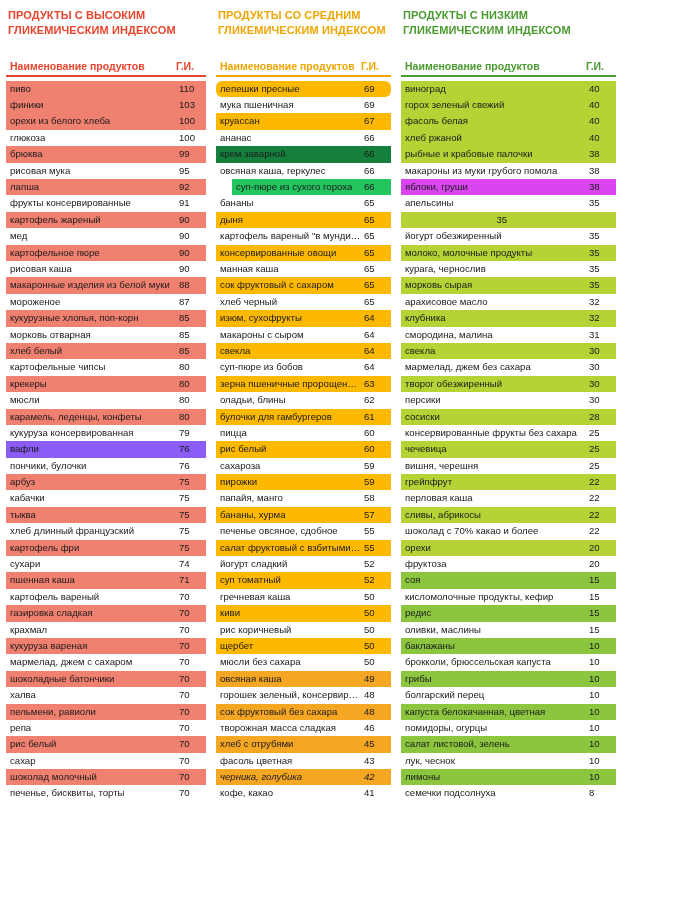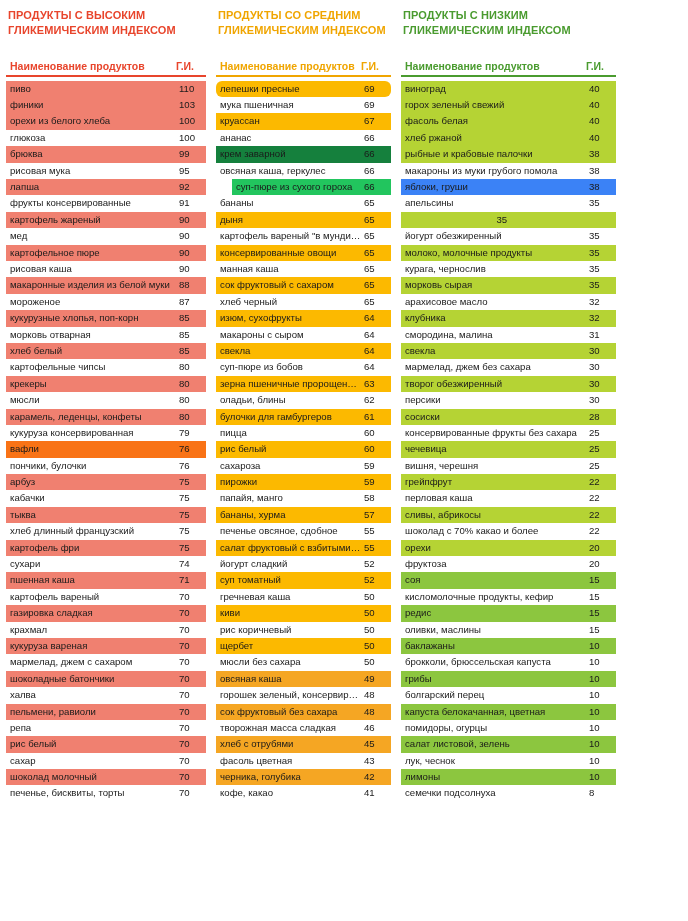--- a/index.html
+++ b/index.html
@@ -165,21 +165,21 @@
           <span class="gi">80</span>
         </div>
         <div class="row filled" style="background: rgb(240, 128, 112);">
           <span class="name">карамель, леденцы, конфеты</span>
           <span class="gi">80</span>
         </div>
         <div class="row">
           <span class="name">кукуруза консервированная</span>
           <span class="gi">79</span>
         </div>
-        <div class="row filled" style="background: #f97316; gap: 16px;">
+        <div class="row filled" style="background: #8b5cf6; gap: 16px;">
           <span class="name">вафли</span>
           <span class="gi">76</span>
         </div>
         <div class="row">
           <span class="name">пончики, булочки</span>
           <span class="gi">76</span>
         </div>
         <div class="row filled" style="background: rgb(240, 128, 112);">
           <span class="name">арбуз</span>
           <span class="gi">75</span>
@@ -431,21 +431,21 @@
           <span class="gi">46</span>
         </div>
         <div class="row filled" style="background: rgb(245, 166, 35);">
           <span class="name">хлеб с отрубями</span>
           <span class="gi">45</span>
         </div>
         <div class="row">
           <span class="name">фасоль цветная</span>
           <span class="gi">43</span>
         </div>
-        <div class="row filled" style="background: rgb(245, 166, 35);">
+        <div class="row filled" style="background: rgb(245, 166, 35); font-style: italic;">
           <span class="name">черника, голубика</span>
           <span class="gi">42</span>
         </div>
         <div class="row">
           <span class="name">кофе, какао</span>
           <span class="gi">41</span>
         </div>
       </div>
   </div>
 
@@ -473,21 +473,21 @@
           <span class="gi">40</span>
         </div>
         <div class="row filled" style="background: rgb(181, 211, 52);">
           <span class="name">рыбные и крабовые палочки</span>
           <span class="gi">38</span>
         </div>
         <div class="row">
           <span class="name">макароны из муки грубого помола</span>
           <span class="gi">38</span>
         </div>
-        <div class="row filled" style="background: #3b82f6;">
+        <div class="row filled" style="background: #d946ef;">
           <span class="name">яблоки, груши</span>
           <span class="gi">38</span>
         </div>
         <div class="row">
           <span class="name">апельсины</span>
           <span class="gi">35</span>
         </div>
         <div class="row filled" style="background: rgb(181, 211, 52); flex-direction: column;">
           <span class="name">инжир</span>
           <span class="gi">35</span>

